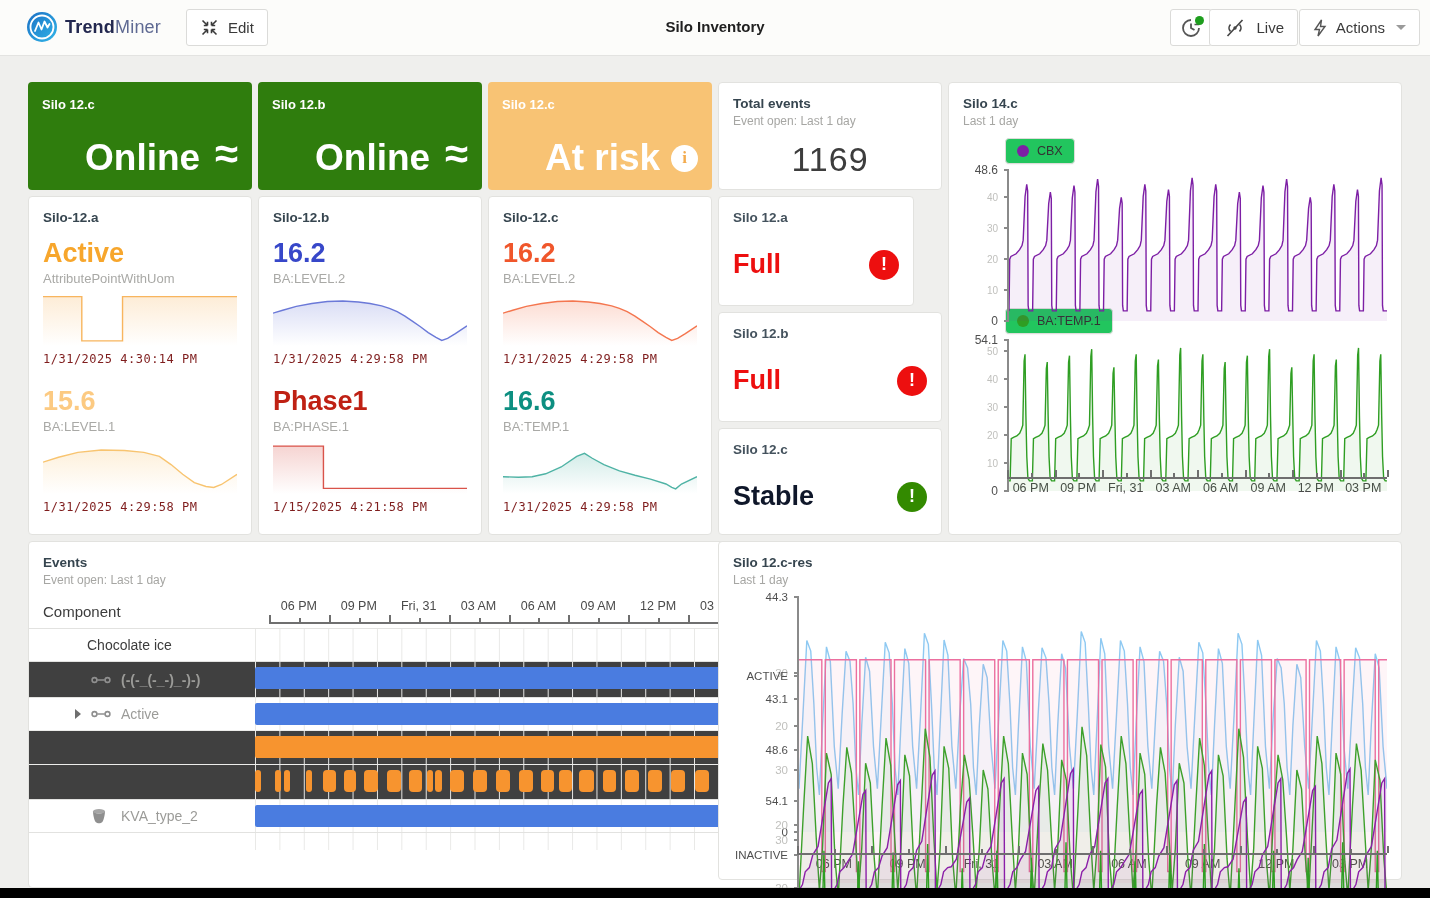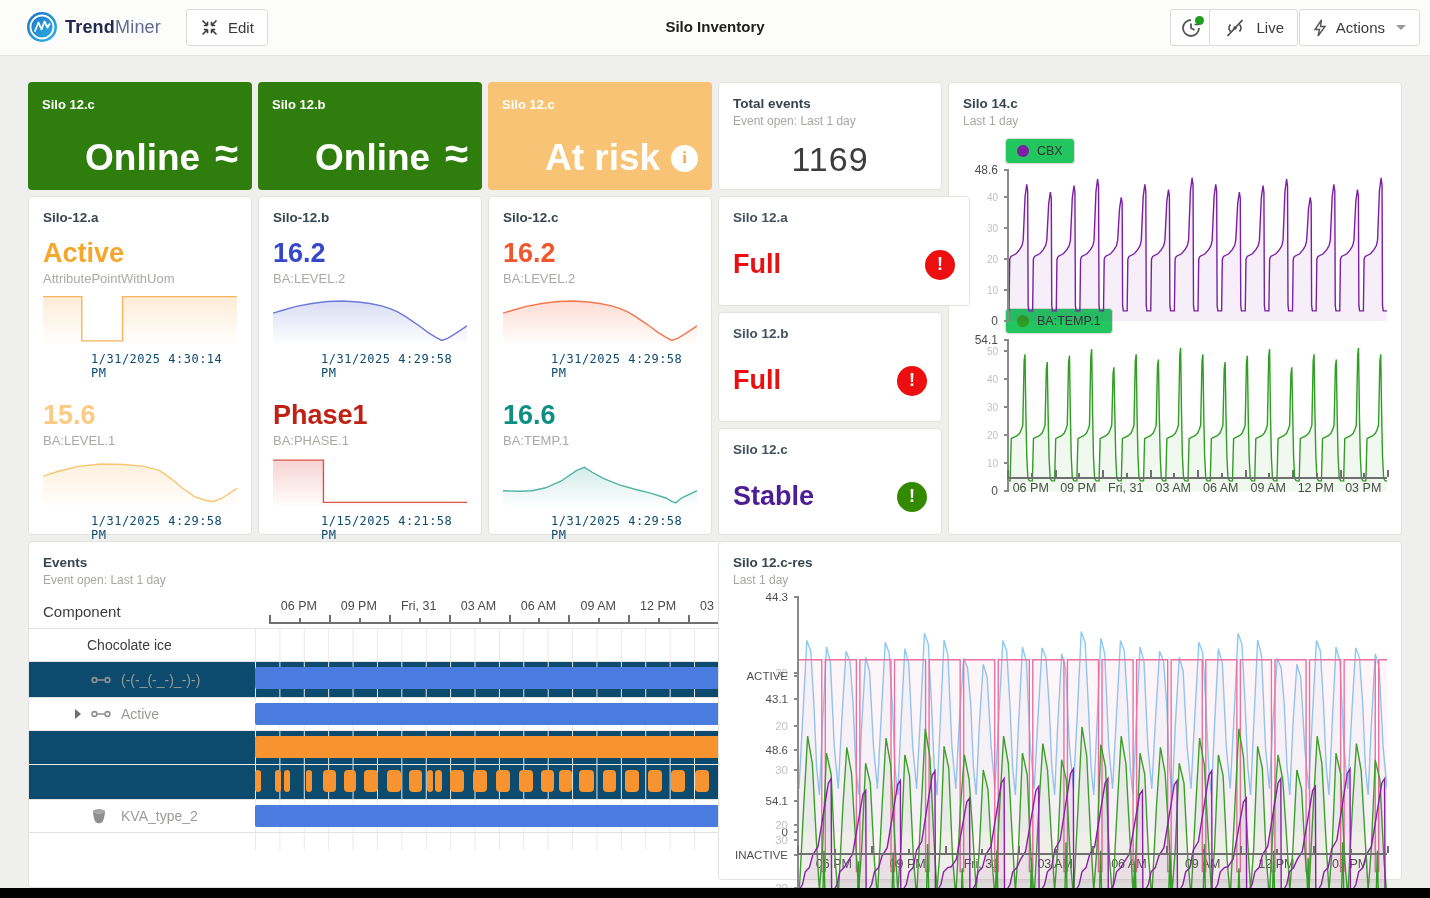--- a/index.html
+++ b/index.html
@@ -23,21 +23,21 @@
   
   .tile{position:absolute;background:#fff;border:1px solid #e2e2df;border-radius:4px;box-sizing:border-box;padding:13px 14px;}
   #st0{left:28px;top:82px;width:224px;height:108px;border:none;}
   #st1{left:258px;top:82px;width:224px;height:108px;border:none;}
   #st2{left:488px;top:82px;width:224px;height:108px;border:none;}
   #total-events{left:718px;top:82px;width:224px;height:108px;}
   #silo14c{left:948px;top:82px;width:454px;height:453px;}
   #sparkA{left:28px;top:196px;width:224px;height:339px;}
   #sparkB{left:258px;top:196px;width:224px;height:339px;}
   #sparkC{left:488px;top:196px;width:224px;height:339px;}
-  #mini0{left:718px;top:196px;width:252px;height:110px;}
+  #mini0{left:718px;top:196px;width:196px;height:110px;}
   #mini1{left:718px;top:312px;width:224px;height:110px;}
   #mini2{left:718px;top:428px;width:224px;height:107px;}
   #events{left:28px;top:541px;width:797px;height:347px;padding:13px 0 0 0;overflow:hidden;}
   #res{left:718px;top:541px;width:684px;height:339px;}
   .t-title{font-size:13.5px;font-weight:700;color:#36454f;}
   .t-sub{font-size:12px;color:#a6a6a3;margin-top:3px;}
   
   .status-tile .st-title{font-size:13px;font-weight:700;color:#fff;margin-top:2px;}
   .bigrow{display:flex;justify-content:space-between;align-items:center;margin-top:25px;}
   .st-value{font-size:37px;font-weight:700;color:#fff;margin-left:43px;}
@@ -51,21 +51,21 @@
   .mini .t-title{color:#44525d;}
   .m-status{font-size:27px;font-weight:700;}
   .alert-badge{width:30px;height:30px;border-radius:50%;color:#fff;font-weight:800;font-size:18px;
                display:flex;align-items:center;justify-content:center;}
   
   .metric{margin-top:13px;}
   .metric.second{margin-top:20px;}
   .m-value{font-size:27px;font-weight:700;line-height:30px;}
   .m-label{font-size:13px;color:#a9a9a6;margin-top:3px;white-space:nowrap;overflow:hidden;}
   .spark{display:block;width:100%;height:54px;margin-top:6px;}
-  .m-time{font-family:"DejaVu Sans Mono",monospace;font-size:12px;color:#0c4a6e;margin-top:6px;letter-spacing:.5px;margin-left:48px;}
+  .m-time{font-family:"DejaVu Sans Mono",monospace;font-size:12px;color:#7f1d1d;margin-top:6px;letter-spacing:.5px;}
   
   .legend{display:inline-flex;align-items:center;gap:8px;border:1px solid #ddddda;border-radius:4px;padding:5px 11px;
           background:#22c55e;margin:10px 0 6px 42px;font-size:12.5px;color:#333;box-shadow:0 1px 1px rgba(0,0,0,.04);}
   .legend .dot{width:12px;height:12px;border-radius:50%;}
   .chart-grid{display:grid;grid-template-columns:44px 1fr;}
   .res-grid{display:grid;grid-template-columns:64px 1fr;}
   .ycol{position:relative;}
   .ylab{position:absolute;right:9px;transform:translateY(-50%);font-size:12px;color:#4f4f4f;white-space:nowrap;}
   .ylab.minor{font-size:10px;color:#c0c0bd;}
   .plot{position:relative;border-left:2px solid #8a8a8a;}
@@ -79,21 +79,21 @@
   .rtick{position:absolute;bottom:2px;width:2px;height:7px;background:#6f6f6f;}
   .rtick.minor{height:4px;}
   
   .ev-head{display:grid;grid-template-columns:226px 1fr;padding:10px 14px 4px 14px;align-items:end;}
   .ev-component{font-size:15px;color:#3c3c3c;padding-bottom:4px;}
   .ev-axiswrap{padding-right:62px;}
   .ev-body{border-top:1px solid #e2e2e0;}
   .ev-row{display:grid;grid-template-columns:226px 1fr;border-top:1px solid #e2e2e0;}
   .ev-row:first-child{border-top:none;}
   .ev-row.light{border-top:1px solid #ededeb;}
-  .ev-row.shade{background:#0c4a6e;}
+  .ev-row.shade{background:#404040;font-weight:bold;}
   .ev-label{display:flex;align-items:center;gap:9px;font-size:14px;color:#9b9b98;padding-left:92px;position:relative;}
   .ev-label.dark{color:#3c3c3c;padding-left:58px;}
   .ev-label .evicon{position:absolute;left:62px;display:flex;align-items:center;}
   .ev-label .tri{position:absolute;left:46px;}
   .tri.right{width:0;height:0;border-top:5px solid transparent;border-bottom:5px solid transparent;border-left:6px solid #6e6e6e;}
   .tri.down{width:0;height:0;border-left:5px solid transparent;border-right:5px solid transparent;border-top:6px solid #6e6e6e;}
   .ev-plot{position:relative;background-image:linear-gradient(to right,#e9e9e7 1px,transparent 1px);background-size:24.4px 100%;}
   .lane{position:relative;height:100%;margin-right:62px;}
   .bar{position:absolute;top:5px;height:22px;}
   
@@ -388,21 +388,21 @@
   <section class="tile mini" id="mini1">
       <div class="t-title">Silo 12.b</div>
       <div class="mrow">
         <div class="m-status" style="color: rgb(237, 15, 15);">Full</div>
         <div class="alert-badge" style="background: rgb(237, 15, 15);">!</div>
       </div>
     </section>
   <section class="tile mini" id="mini2">
       <div class="t-title">Silo 12.c</div>
       <div class="mrow">
-        <div class="m-status" style="color: #4c1d95;">Stable</div>
+        <div class="m-status" style="color: #0f172a;">Stable</div>
         <div class="alert-badge" style="background: rgb(51, 138, 0);">!</div>
       </div>
     </section>
 
   <section class="tile" id="events">
     <div style="padding:0 14px;">
       <div class="t-title">Events</div>
       <div class="t-sub">Event open: Last 1 day</div>
     </div>
     <div class="ev-head">

